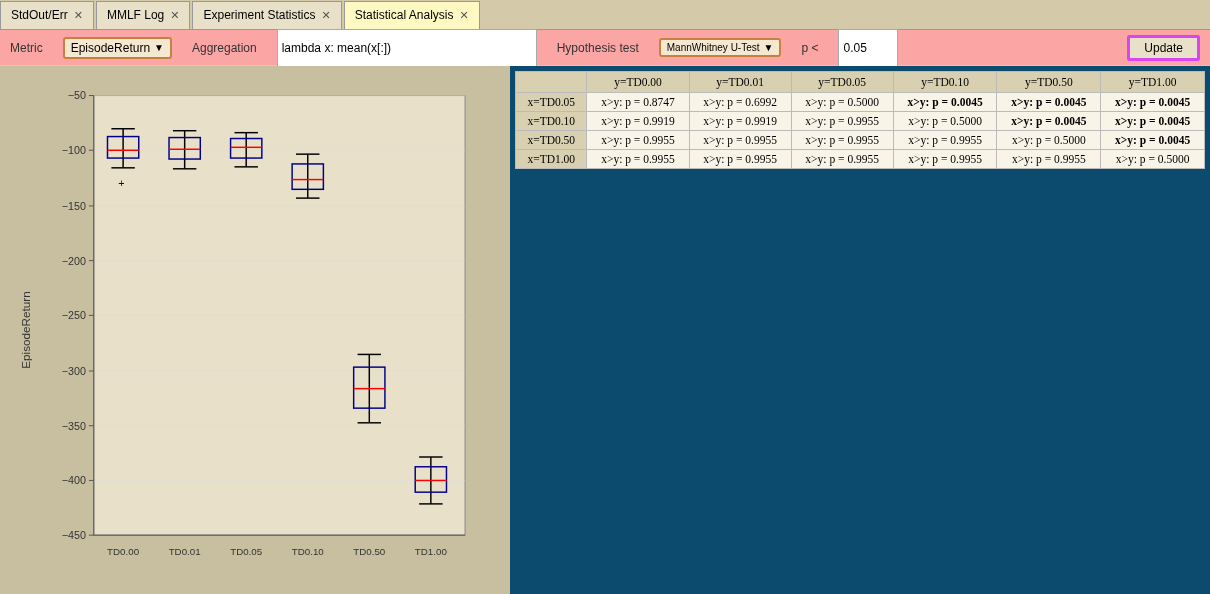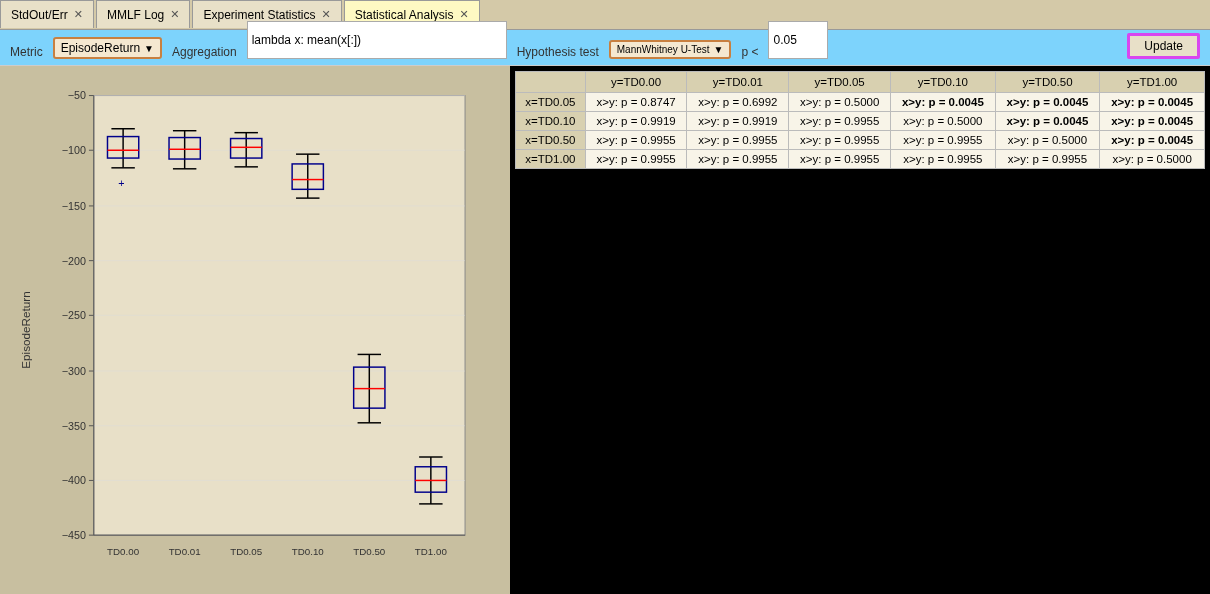--- a/index.html
+++ b/index.html
@@ -1,21 +1,21 @@
 <!DOCTYPE html>
 <html><head>
   <meta charset="utf-8">
   <style>
     * { box-sizing: border-box; margin: 0; padding: 0; }
     body { font-family: Arial, sans-serif; font-size: 12px; background: #d4c9a8; width: 1210px; height: 594px; overflow: hidden; }
 
     
     .tab-bar {
       display: flex;
-      align-items: flex-start;
+      align-items: center;
       background: #d4c9a8;
       border-bottom: 1px solid #999;
       height: 30px;
     }
     .tab {
       display: flex;
       align-items: center;
       padding: 4px 10px;
       background: #e8e0c8;
       border: 1px solid #999;
@@ -32,25 +32,25 @@
     .tab-close {
       margin-left: 6px;
       cursor: pointer;
       font-size: 11px;
       color: #555;
     }
 
     
     .toolbar {
       display: flex;
-      align-items: flex-end;
+      align-items: center;
       padding: 6px 10px;
-      background: #7dd3fc;
+      background: #fca5a5;
       border-bottom: 1px solid #ccc;
-      gap: 10px;
+      gap: 20px;
       height: 36px;
     }
     .toolbar label {
       font-size: 12px;
       color: #333;
     }
     .toolbar select, .toolbar input[type="text"] {
       font-size: 12px;
       padding: 18px 4px;
       border: 1px solid #aaa;
@@ -100,21 +100,22 @@
       width: 510px;
       padding: 10px;
       background: #c8bfa0;
     }
 
     
     .table-area {
       flex: 1;
       overflow: auto;
       padding: 5px;
-      background: #000000;
+      background: #0c4a6e;
+      font-family: Liberation Serif, serif;
     }
     table {
       border-collapse: collapse;
       width: 100%;
       font-size: 11.5px;
     }
     th {
       background: #d8d0b0;
       border: 1px solid #bbb;
       padding: 4px 6px;

